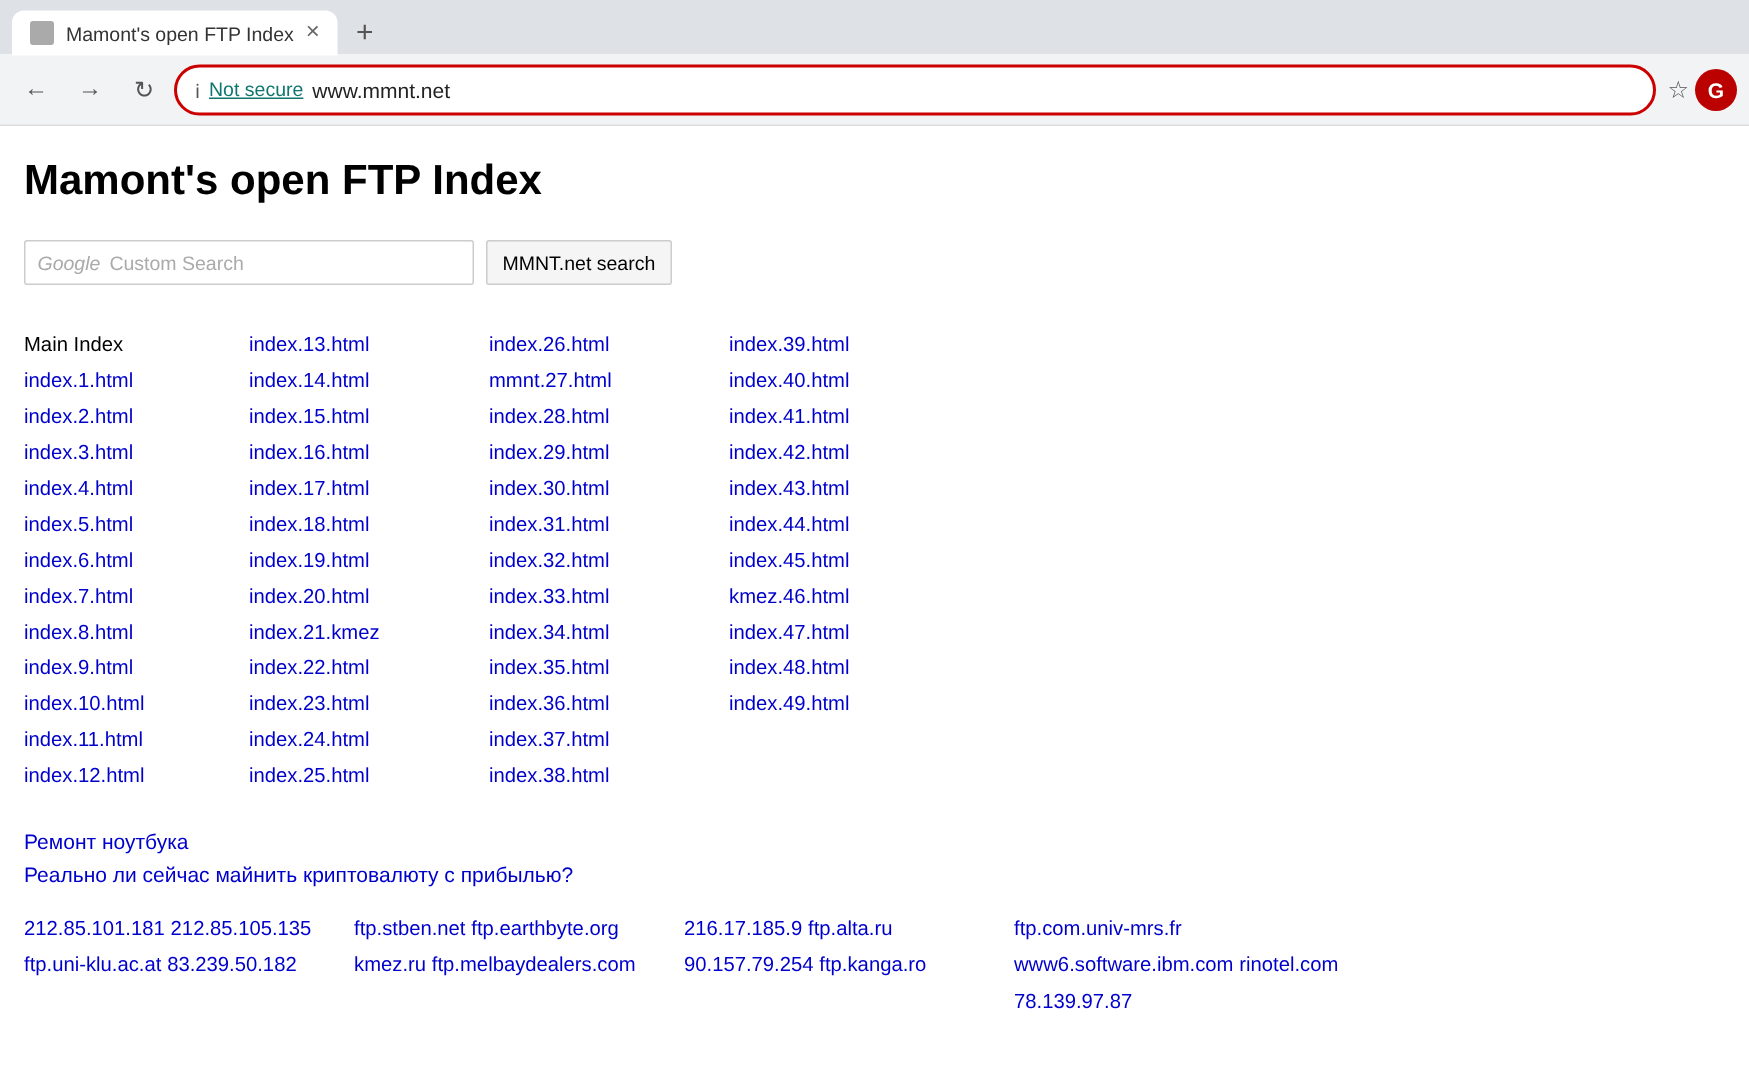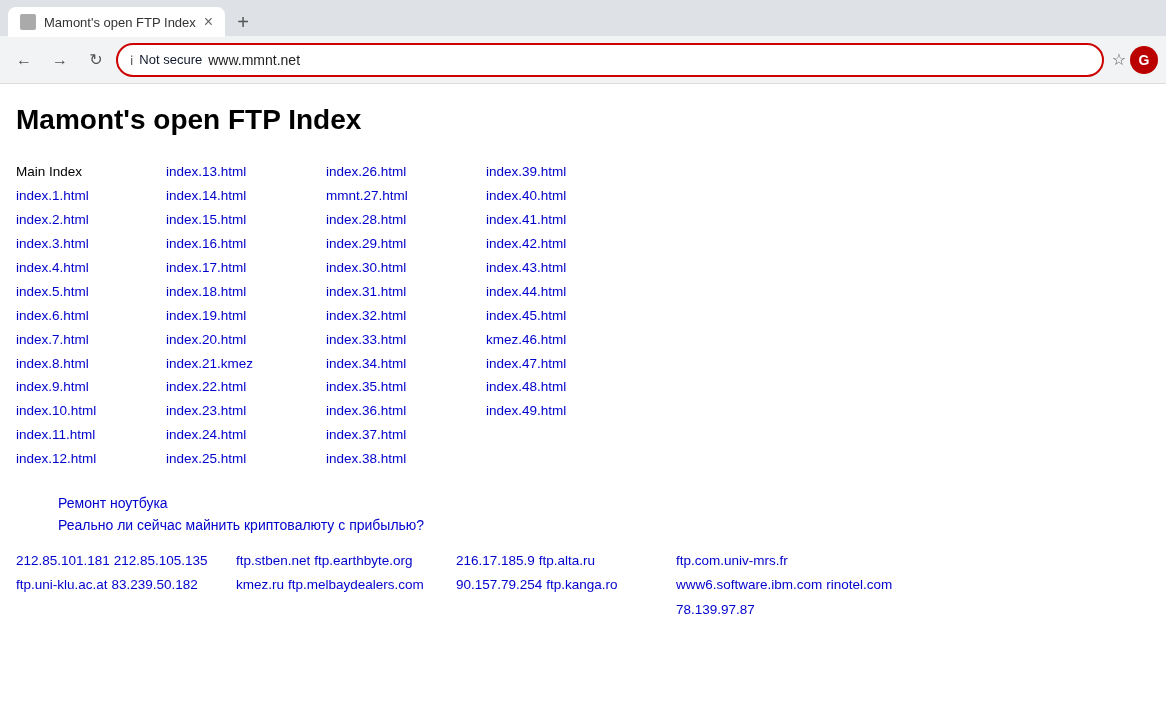--- a/index.html
+++ b/index.html
@@ -84,21 +84,22 @@
       padding: 4px 12px;
       height: 34px;
       gap: 6px;
     }
     .lock-icon {
       font-size: 13px;
       color: #555;
     }
     .not-secure {
       font-size: 13px;
-      color: #0f172a;
+      color: #0f766e;
+      text-decoration: underline;
     }
     .address-text {
       font-size: 14px;
       color: #222;
       flex: 1;
     }
     .bookmark-icon {
       font-size: 16px;
       color: #555;
       margin-left: 4px;
@@ -186,21 +187,20 @@
       cursor: default;
     }
 
     
     .link-item {
       color: #00c;
       text-decoration: none;
       font-size: 14px;
       display: block;
       margin-bottom: 6px;
-      margin-left: 42px;
     }
 
     
     .bottom-links {
       margin-top: 12px;
       display: grid;
       grid-template-columns: 220px 220px 220px 220px;
       gap: 2px 0;
     }
     .bottom-link {
@@ -234,20 +234,27 @@
       <span class="address-text">www.mmnt.net</span>
     </div>
     <span class="bookmark-icon">☆</span>
     <div class="profile-icon">G</div>
   </div>
 </div>
 
 <div class="page-content">
   <h1 class="page-title">Mamont's open FTP Index</h1>
 
+  <div class="search-area">
+    <div class="search-box">
+      <span class="google-label">Google</span>
+      <span class="search-placeholder">Custom Search</span>
+    </div>
+    <button class="search-button">MMNT.net search</button>
+  </div>
 
   <div class="index-section">
     <div class="index-grid">
 
       <div>
         <a class="index-item black">Main Index</a><br>
         <a class="index-item">index.1.html</a><br>
         <a class="index-item">index.2.html</a><br>
         <a class="index-item">index.3.html</a><br>
         <a class="index-item">index.4.html</a><br>

